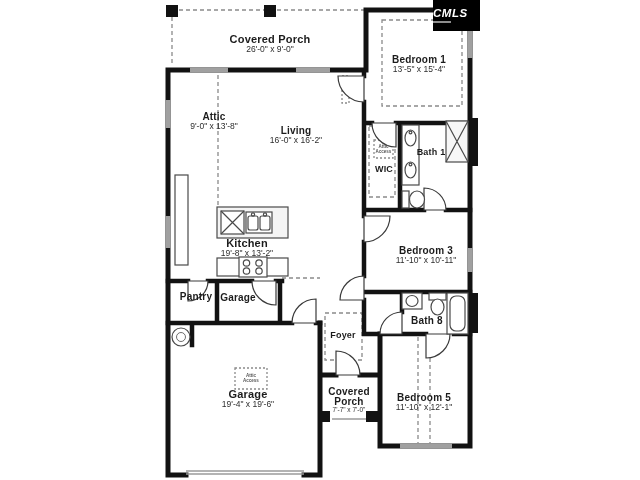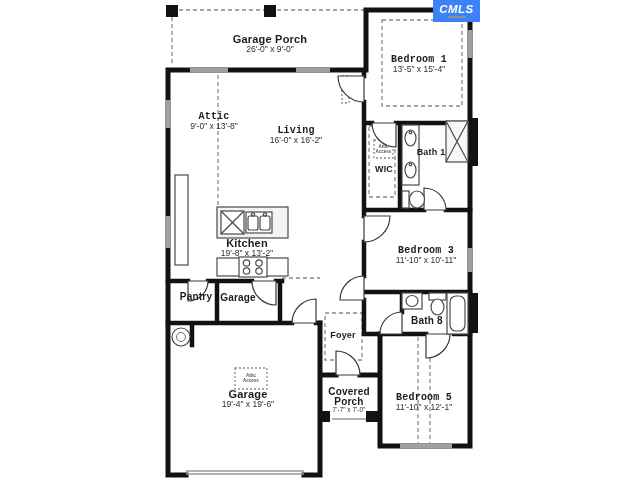--- a/index.html
+++ b/index.html
@@ -2,30 +2,30 @@
 <html><head>
 <meta charset="utf-8">
 <style>
   html,body{margin:0;padding:0;background:#ffffff;}
   .canvas{position:relative;width:640px;height:480px;background:#ffffff;overflow:hidden;
           font-family:"Liberation Sans", sans-serif;}
   .plan-svg{position:absolute;left:0;top:0;}
   .label{position:absolute;transform:translate(-50%,-50%);text-align:center;
          color:#1c1c1c;white-space:nowrap;line-height:1;}
   .room-name{font-weight:bold;font-size:11px;letter-spacing:.2px;}
-  .room-name.md{font-size:10px;font-family:Liberation Mono, monospace;}
+  .room-name.md{font-size:10px;}
   .room-name.sm{font-size:9px;}
   .room-name.xs{font-size:10px;}
   .room-dims{font-size:8.5px;color:#2e2e2e;}
   .room-dims.xs{font-size:6.5px;}
   .attic-label{position:absolute;transform:translate(-50%,-50%);width:24px;
                font-size:4.5px;color:#555;white-space:normal;line-height:1.15;
                text-align:center;font-weight:bold;}
-  .cmls{position:absolute;left:433px;top:0;width:47px;height:22px;background:#3b82f6;
-        display:flex;flex-direction:column;align-items:center;justify-content:center;}
+  .cmls{position:absolute;left:433px;top:0;width:47px;height:31px;background:#000000;
+        display:flex;flex-direction:column;justify-content:center;}
   .cmls-text{color:#ffffff;font-weight:bold;font-size:11.5px;letter-spacing:.5px;line-height:1;
              font-style:italic;}
   .cmls-bar{width:18px;height:2px;background:#8d8d8d;margin-top:1px;}
 </style>
 </head>
 <body>
 
 <div class="canvas">
 
   <svg class="plan-svg" width="640" height="480" viewBox="0 0 640 480">
@@ -154,21 +154,21 @@
       </g>
     </g>
 
     <g stroke="#4a4a4a" stroke-width="1.2" fill="#ffffff">
       <circle cx="181" cy="337" r="9"></circle>
       <circle cx="181" cy="337" r="4.5" fill="none" stroke-width="0.8"></circle>
     </g>
   </svg>
 
   <div class="label" style="left:270px;top:44px">
-    <div class="room-name">Garage Porch</div>
+    <div class="room-name">Covered Porch</div>
     <div class="room-dims">26'-0" x 9'-0"</div>
   </div>
 
   <div class="label" style="left:419px;top:64px">
     <div class="room-name md">Bedroom 1</div>
     <div class="room-dims">13'-5" x 15'-4"</div>
   </div>
 
   <div class="label" style="left:214px;top:121px">
     <div class="room-name md">Attic</div>

